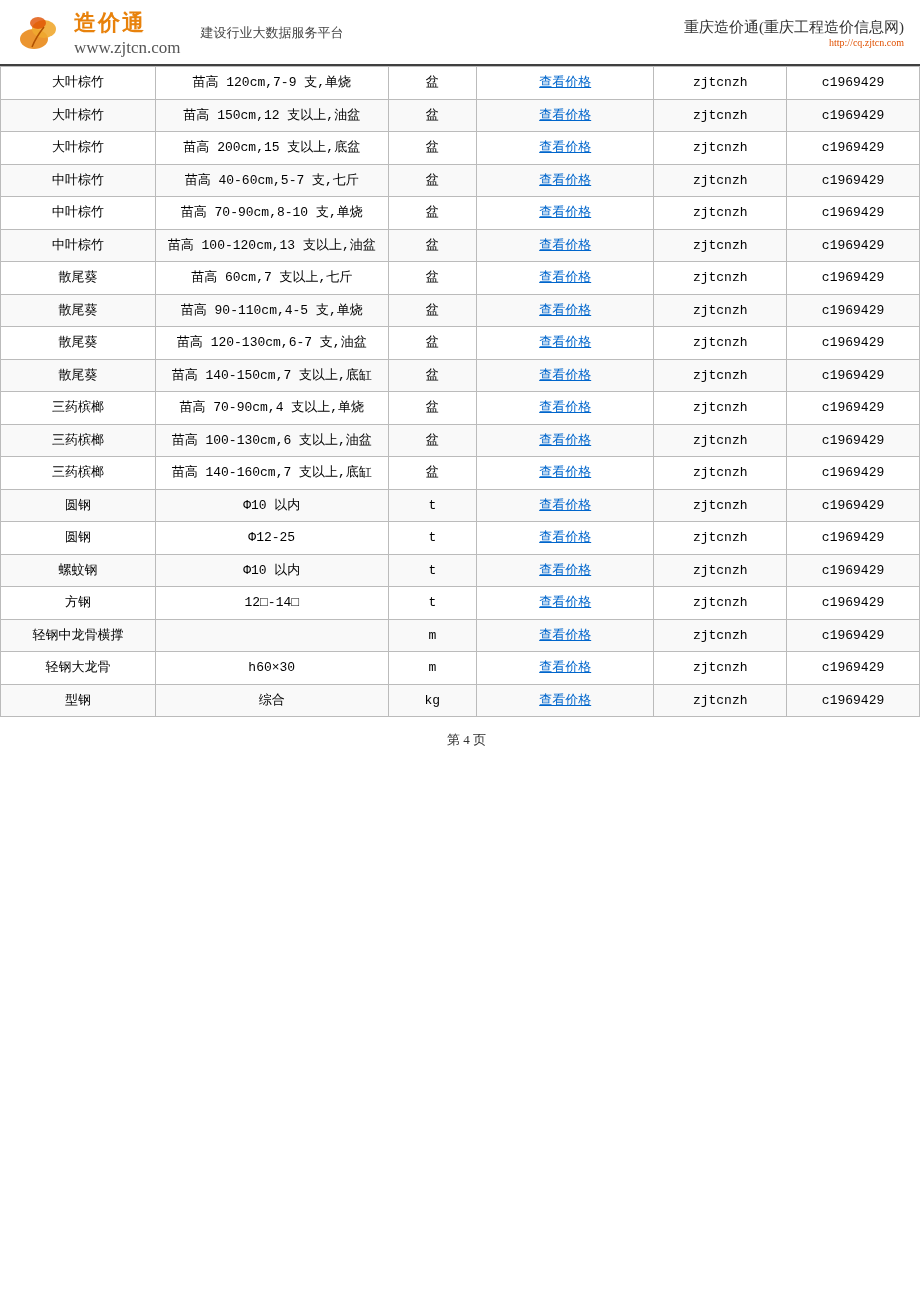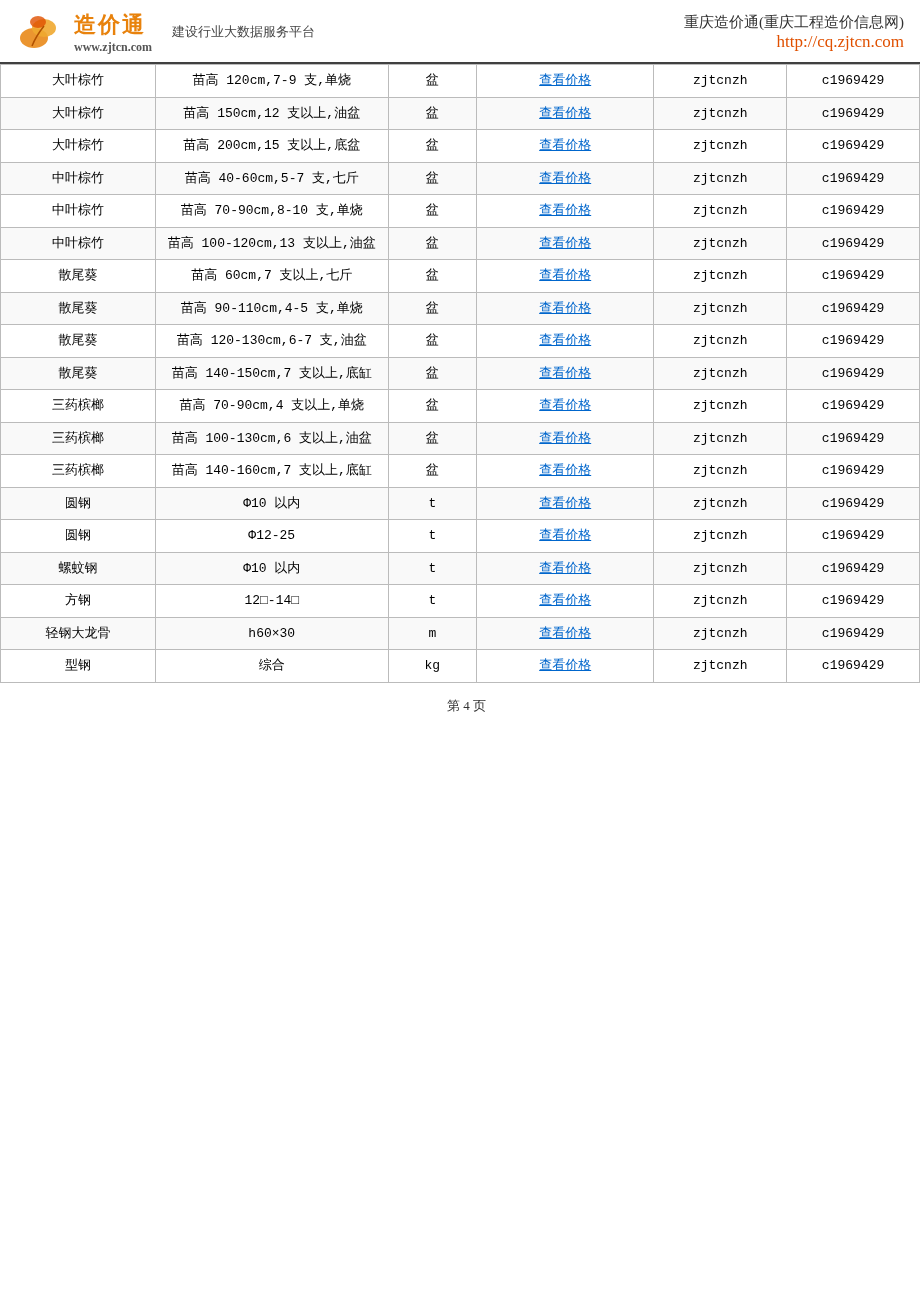--- a/index.html
+++ b/index.html
@@ -30,39 +30,38 @@
       display: flex;
       flex-direction: column;
     }
     .logo-title {
       font-size: 22px;
       font-weight: bold;
       color: #e8820c;
       letter-spacing: 2px;
     }
     .logo-subtitle {
-      font-size: 12px;
+      font-size: 17px;
       color: #555;
-      font-weight: bold;
     }
     .logo-tagline {
       font-size: 13px;
       color: #444;
       margin-left: 10px;
       align-self: center;
     }
     .header-right {
       text-align: right;
     }
     .header-right .site-name {
       font-size: 15px;
       color: #333;
     }
     .header-right .site-url {
-      font-size: 17px;
+      font-size: 10px;
       color: #e05000;
     }
     .main-table {
       width: 100%;
       border-collapse: collapse;
       margin-top: 0;
       font-family: Liberation Mono, monospace;
     }
     .main-table td {
       border: 1px solid #bbb;
@@ -250,20 +249,28 @@
       </tr>
       <tr>
         <td class="col-name">方钢</td>
         <td class="col-spec">12□-14□</td>
         <td class="col-unit">t</td>
         <td class="col-price"><a class="price-link" href="#">查看价格</a></td>
         <td class="col-user">zjtcnzh</td>
         <td class="col-id">c1969429</td>
       </tr>
       <tr>
+        <td class="col-name">轻钢中龙骨横撑</td>
+        <td class="col-spec"></td>
+        <td class="col-unit">m</td>
+        <td class="col-price"><a class="price-link" href="#">查看价格</a></td>
+        <td class="col-user">zjtcnzh</td>
+        <td class="col-id">c1969429</td>
+      </tr>
+      <tr>
         <td class="col-name">轻钢大龙骨</td>
         <td class="col-spec">h60×30</td>
         <td class="col-unit">m</td>
         <td class="col-price"><a class="price-link" href="#">查看价格</a></td>
         <td class="col-user">zjtcnzh</td>
         <td class="col-id">c1969429</td>
       </tr>
       <tr>
         <td class="col-name">型钢</td>
         <td class="col-spec">综合</td>

